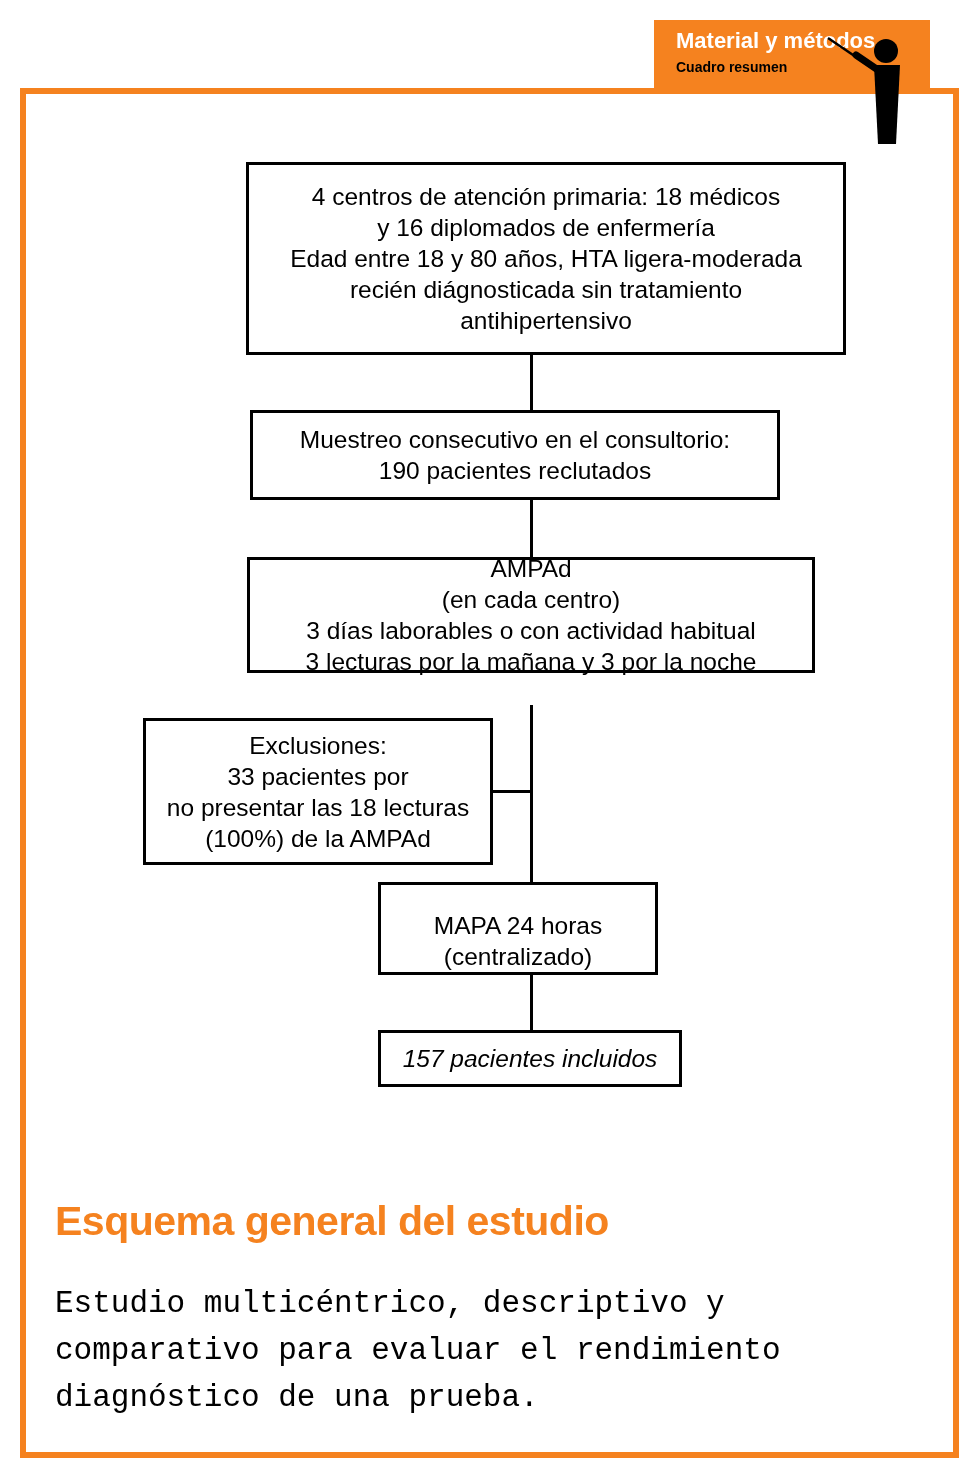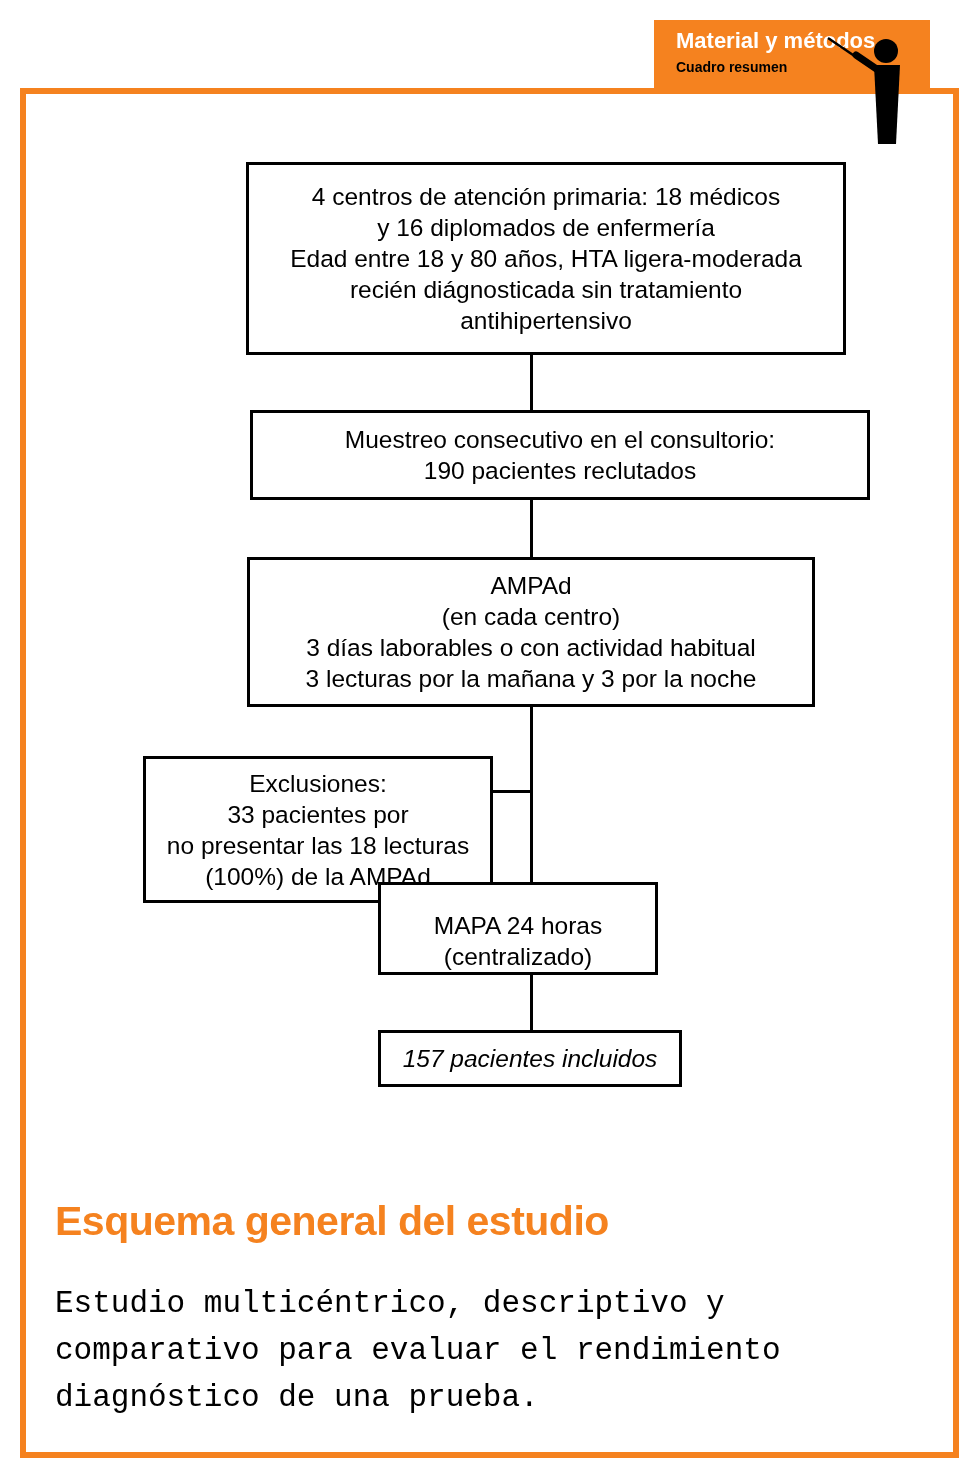--- a/index.html
+++ b/index.html
@@ -34,23 +34,23 @@
     border: 3px solid #000;
     background: #fff;
     display: flex; flex-direction: column; justify-content: center;
     text-align: center;
     font-size: 24.5px; line-height: 31px; color: #000;
     z-index: 2;
   }
   .conn { position: absolute; background: #000; z-index: 1; }
 
   #box-centros     { left: 240px; top: 162px;  width: 600px; height: 193px; margin-left: 6px; }
-  #box-muestreo    { left: 250px; top: 410px;  width: 620px; height: 90px; }
-  #box-ampad       { left: 247px; top: 557px;  width: 568px; height: 150px; }
-  #box-exclusiones { left: 143px; top: 756px;  width: 350px; height: 147px; }
+  #box-muestreo    { left: 250px; top: 410px;  width: 530px; height: 90px; }
+  #box-ampad       { left: 247px; top: 557px;  width: 568px; height: 116px; }
+  #box-exclusiones { left: 143px; top: 718px;  width: 350px; height: 147px; }
   #box-mapa        { left: 378px; top: 882px;  width: 280px; height: 93px; justify-content: flex-end; }
   #box-incluidos   { left: 378px; top: 1030px; width: 304px; height: 57px; font-style: italic; }
 
   #conn-1 { left: 530px; top: 353px; width: 3px;  height: 59px; }
   #conn-2 { left: 530px; top: 498px; width: 3px;  height: 61px; }
   #conn-3 { left: 530px; top: 705px; width: 3px;  height: 179px; }
   #conn-h { left: 491px; top: 790px; width: 41px; height: 3px; }
   #conn-4 { left: 530px; top: 973px; width: 3px;  height: 59px; }
 
   .heading {

